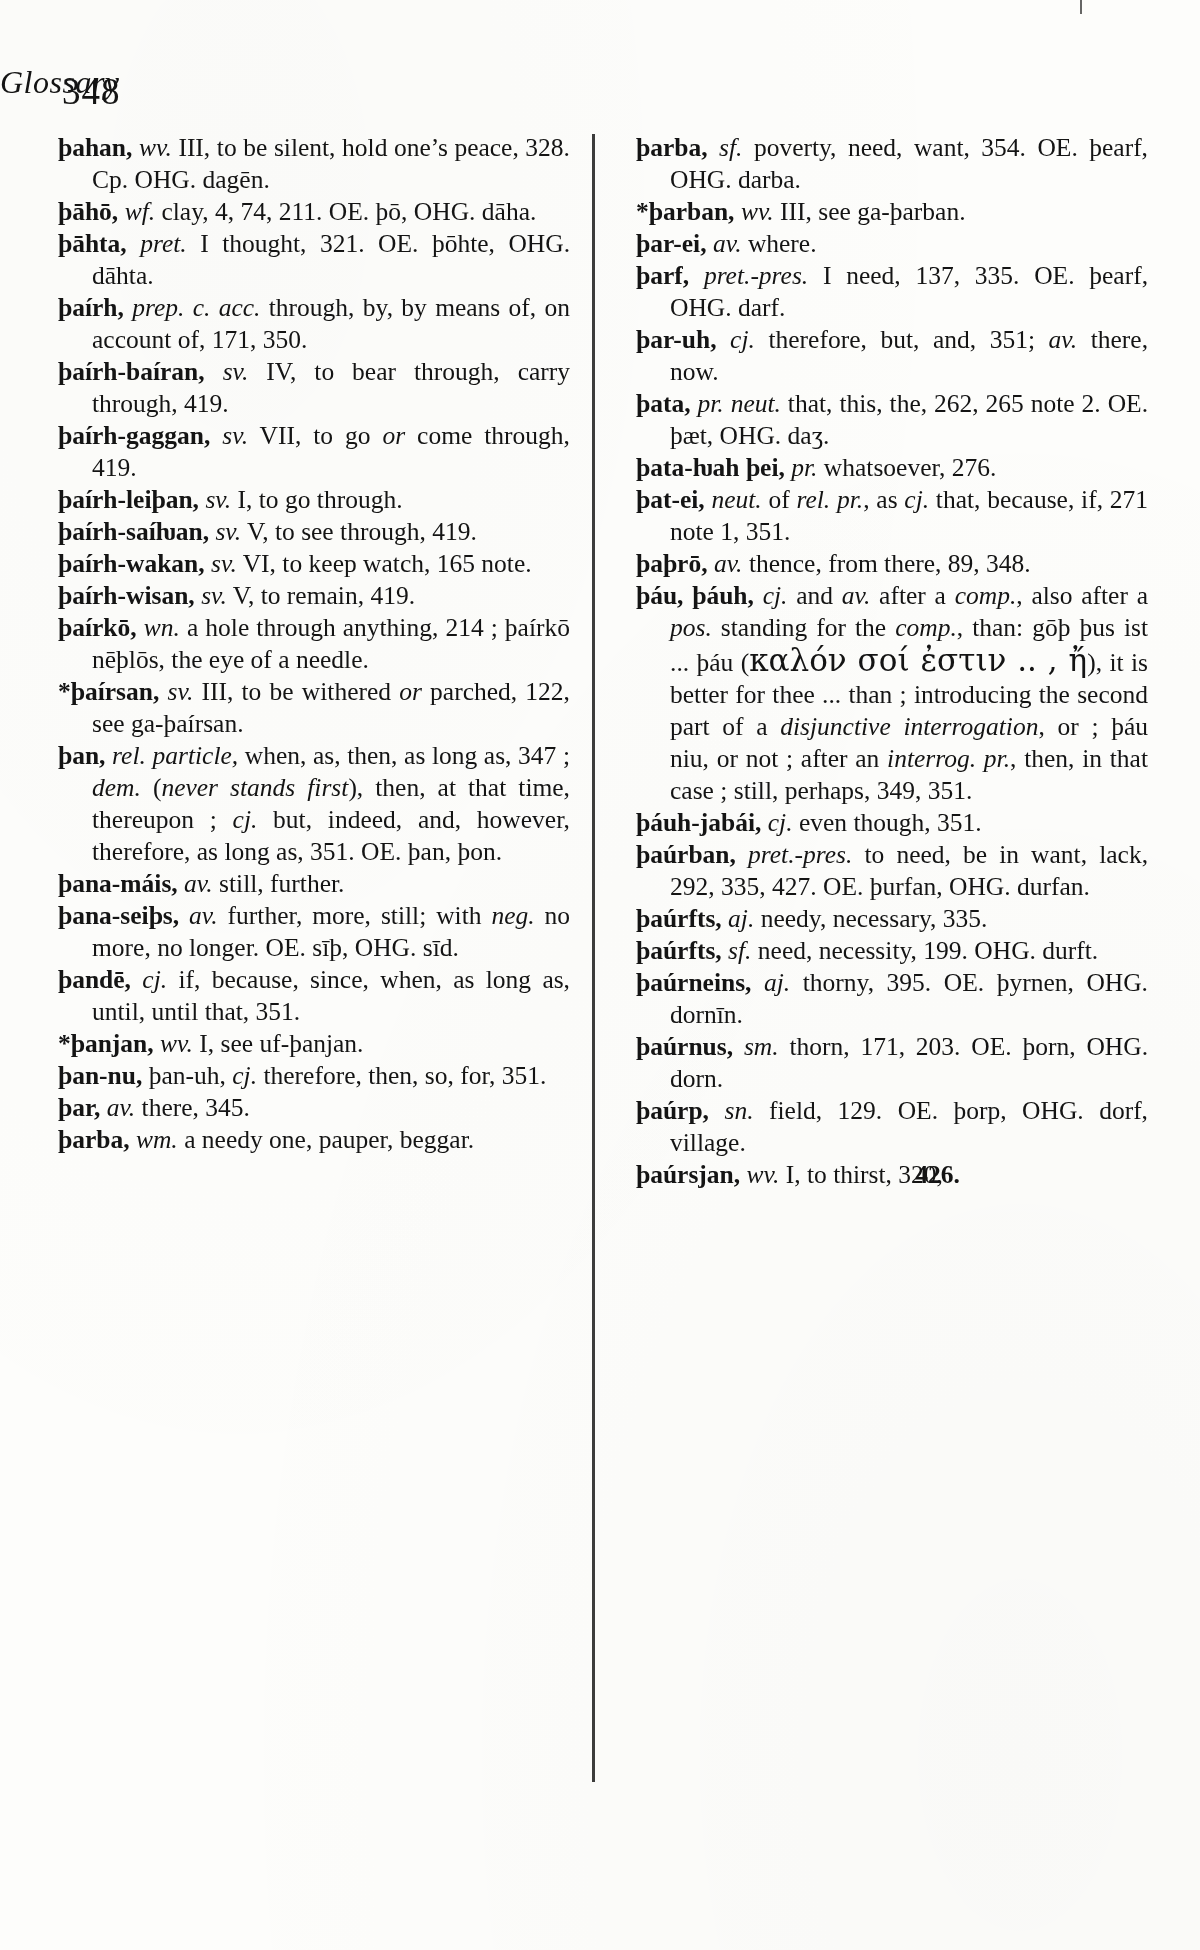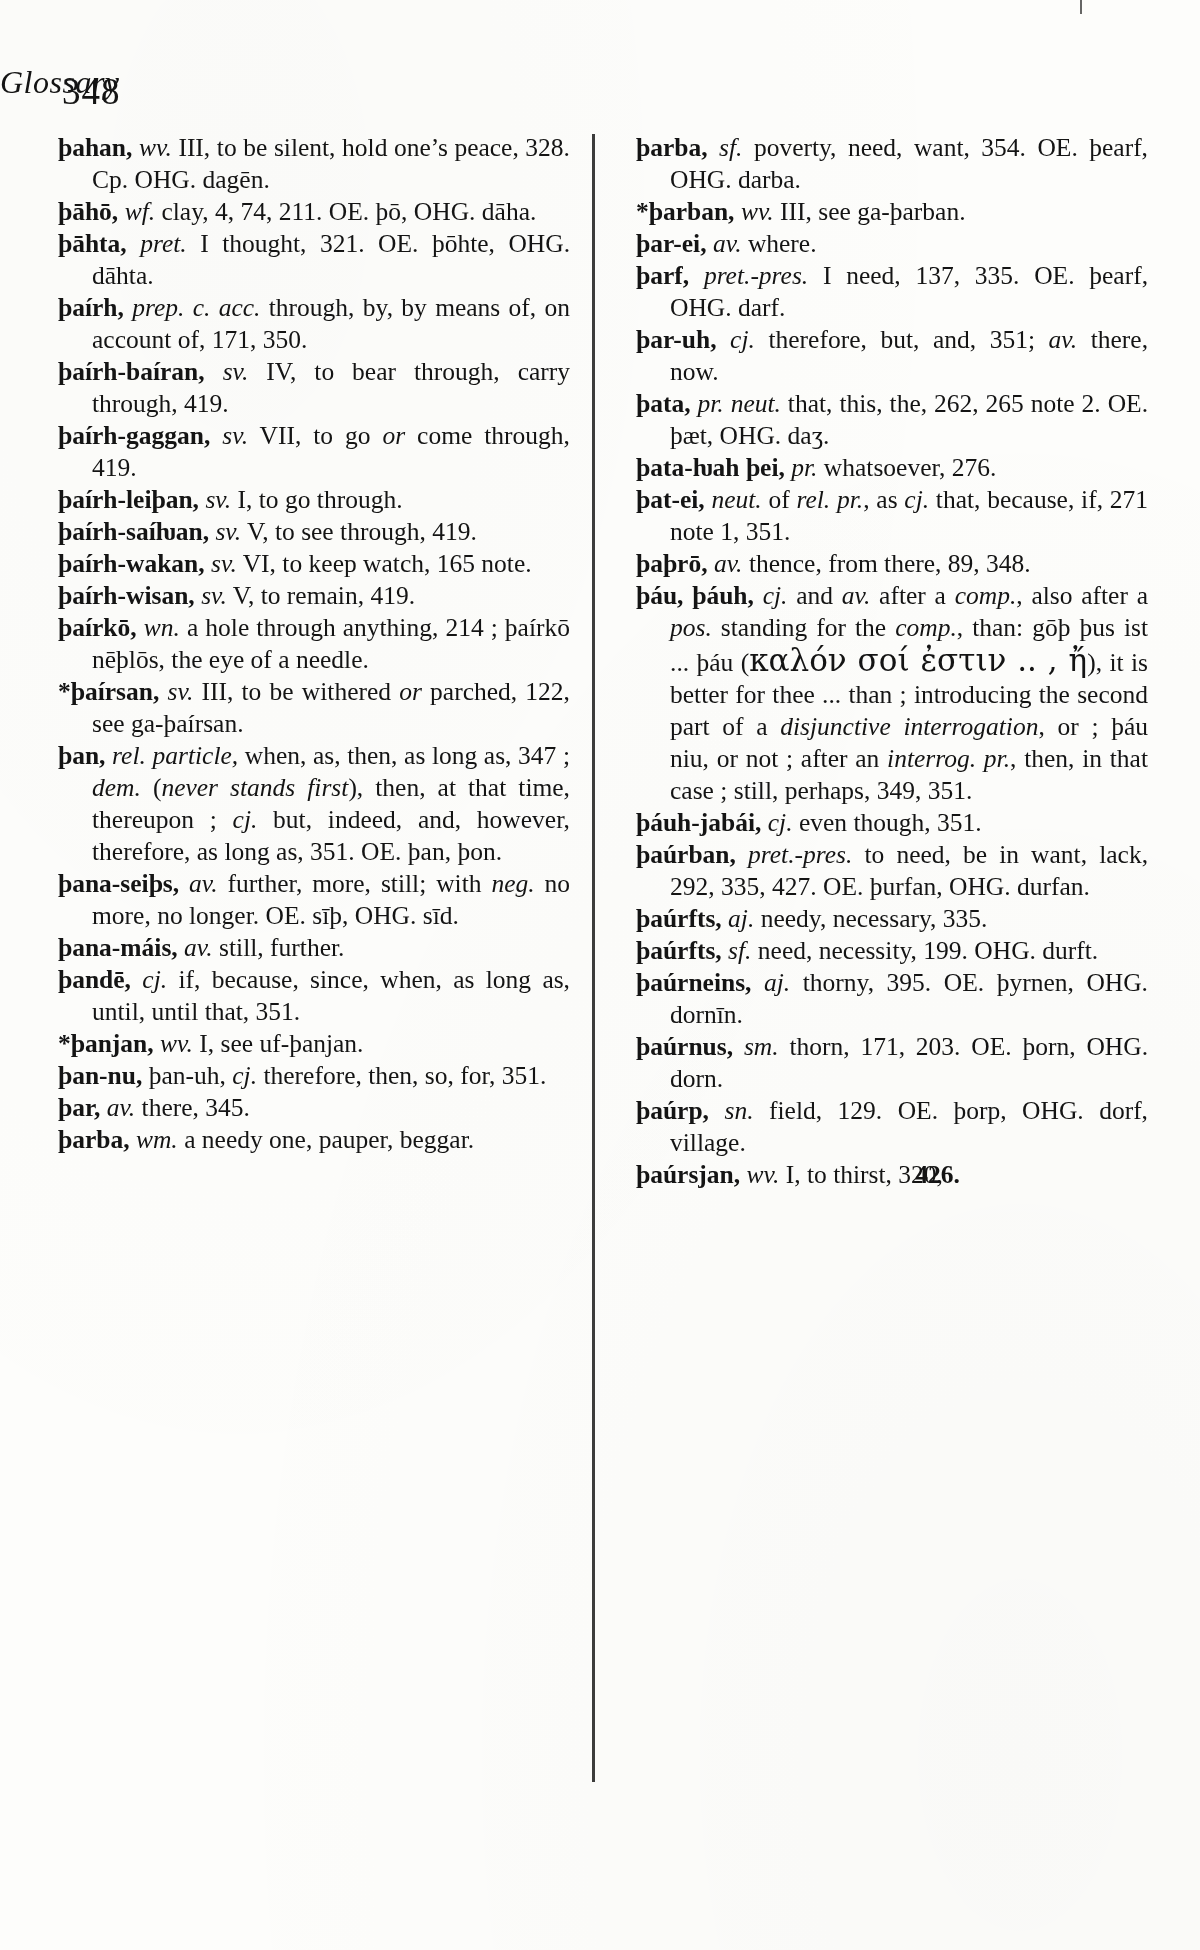--- a/index.html
+++ b/index.html
@@ -134,22 +134,22 @@
         <p class="entry"><span class="hw">þaírh,</span> <i>prep. c. acc.</i> through, by, by means of, on account of, 171, 350.</p>
         <p class="entry"><span class="hw">þaírh-baíran,</span> <i>sv.</i> IV, to bear through, carry through, 419.</p>
         <p class="entry"><span class="hw">þaírh-gaggan,</span> <i>sv.</i> VII, to go <i>or</i> come through, 419.</p>
         <p class="entry"><span class="hw">þaírh-leiþan,</span> <i>sv.</i> I, to go through.</p>
         <p class="entry"><span class="hw">þaírh-saíƕan,</span> <i>sv.</i> V, to see through, 419.</p>
         <p class="entry"><span class="hw">þaírh-wakan,</span> <i>sv.</i> VI, to keep watch, 165 note.</p>
         <p class="entry"><span class="hw">þaírh-wisan,</span> <i>sv.</i> V, to remain, 419.</p>
         <p class="entry"><span class="hw">þaírkō,</span> <i>wn.</i> a hole through anything, 214 ; þaírkō nēþlōs, the eye of a needle.</p>
         <p class="entry"><span class="hw">*þaírsan,</span> <i>sv.</i> III, to be withered <i>or</i> parched, 122, see ga-þaírsan.</p>
         <p class="entry"><span class="hw">þan,</span> <i>rel. particle,</i> when, as, then, as long as, 347 ; <i>dem.</i> (<i>never stands first</i>), then, at that time, thereupon ; <i>cj.</i> but, indeed, and, however, therefore, as long as, 351. OE. þan, þon.</p>
+        <p class="entry"><span class="hw">þana-máis,</span> <i>av.</i> still, further.</p>
         <p class="entry"><span class="hw">þana-seiþs,</span> <i>av.</i> further, more, still; with <i>neg.</i> no more, no longer. OE. sīþ, OHG. sīd.</p>
-        <p class="entry"><span class="hw">þana-máis,</span> <i>av.</i> still, further.</p>
         <p class="entry"><span class="hw">þandē,</span> <i>cj.</i> if, because, since, when, as long as, until, until that, 351.</p>
         <p class="entry"><span class="hw">*þanjan,</span> <i>wv.</i> I, see uf-þanjan.</p>
         <p class="entry"><span class="hw">þan-nu,</span> þan-uh, <i>cj.</i> therefore, then, so, for, 351.</p>
         <p class="entry"><span class="hw">þar,</span> <i>av.</i> there, 345.</p>
         <p class="entry"><span class="hw">þarba,</span> <i>wm.</i> a needy one, pauper, beggar.</p>
       </div>
     <div class="col col-right">
         <p class="entry"><span class="hw">þarba,</span> <i>sf.</i> poverty, need, want, 354. OE. þearf, OHG. darba.</p>
         <p class="entry"><span class="hw">*þarban,</span> <i>wv.</i> III, see ga-þarban.</p>
         <p class="entry"><span class="hw">þar-ei,</span> <i>av.</i> where.</p>

